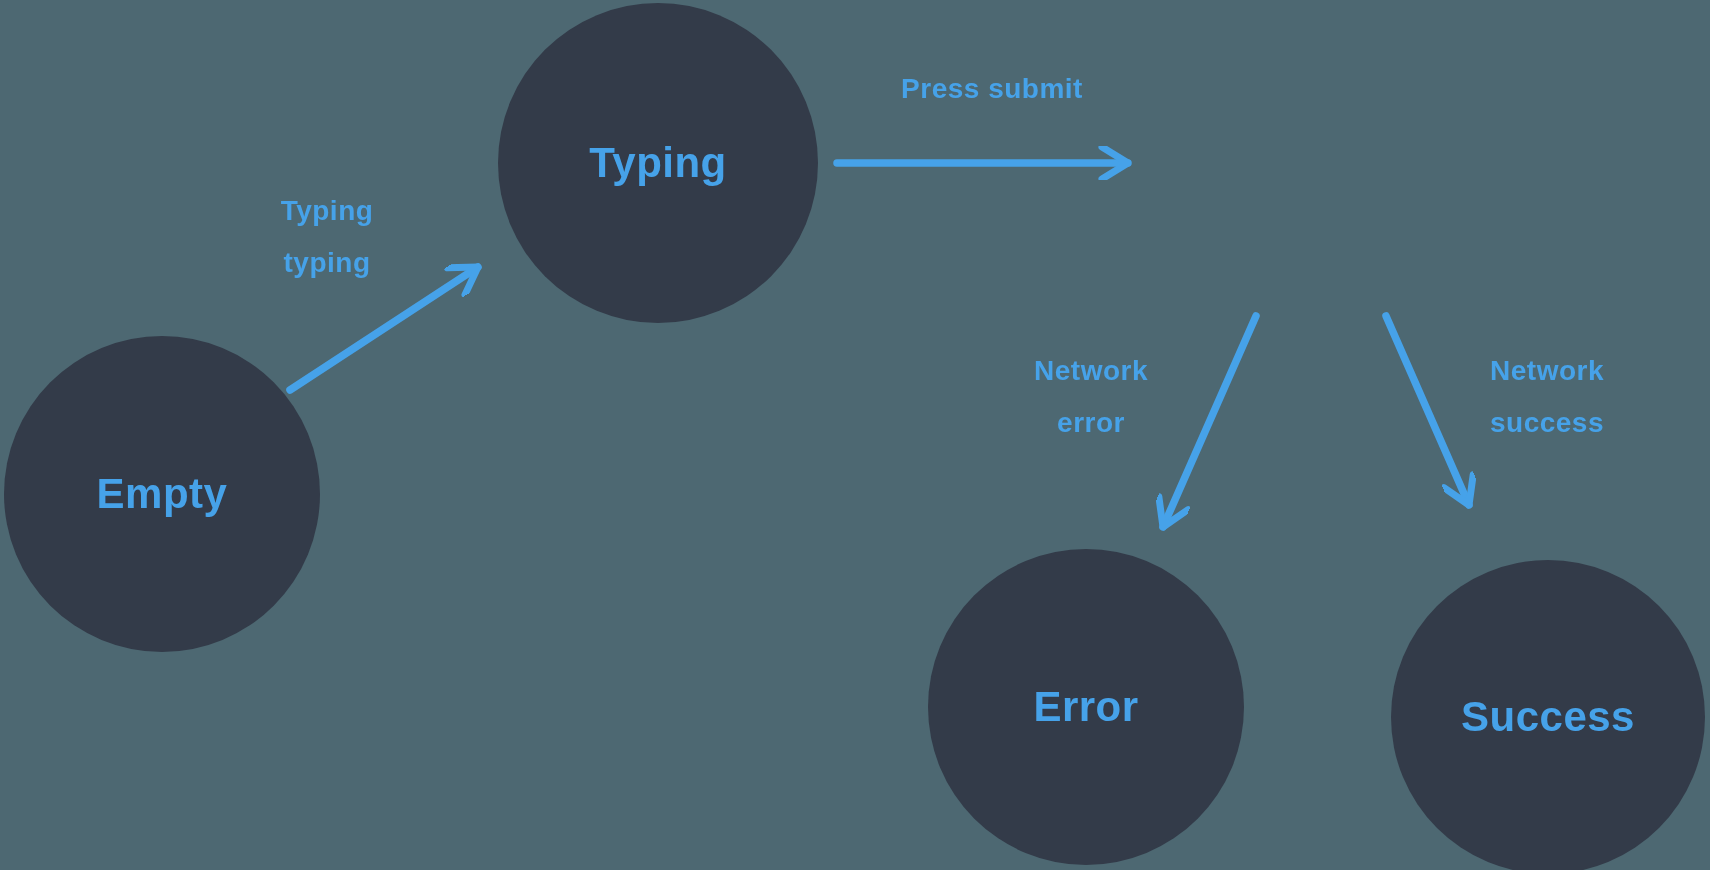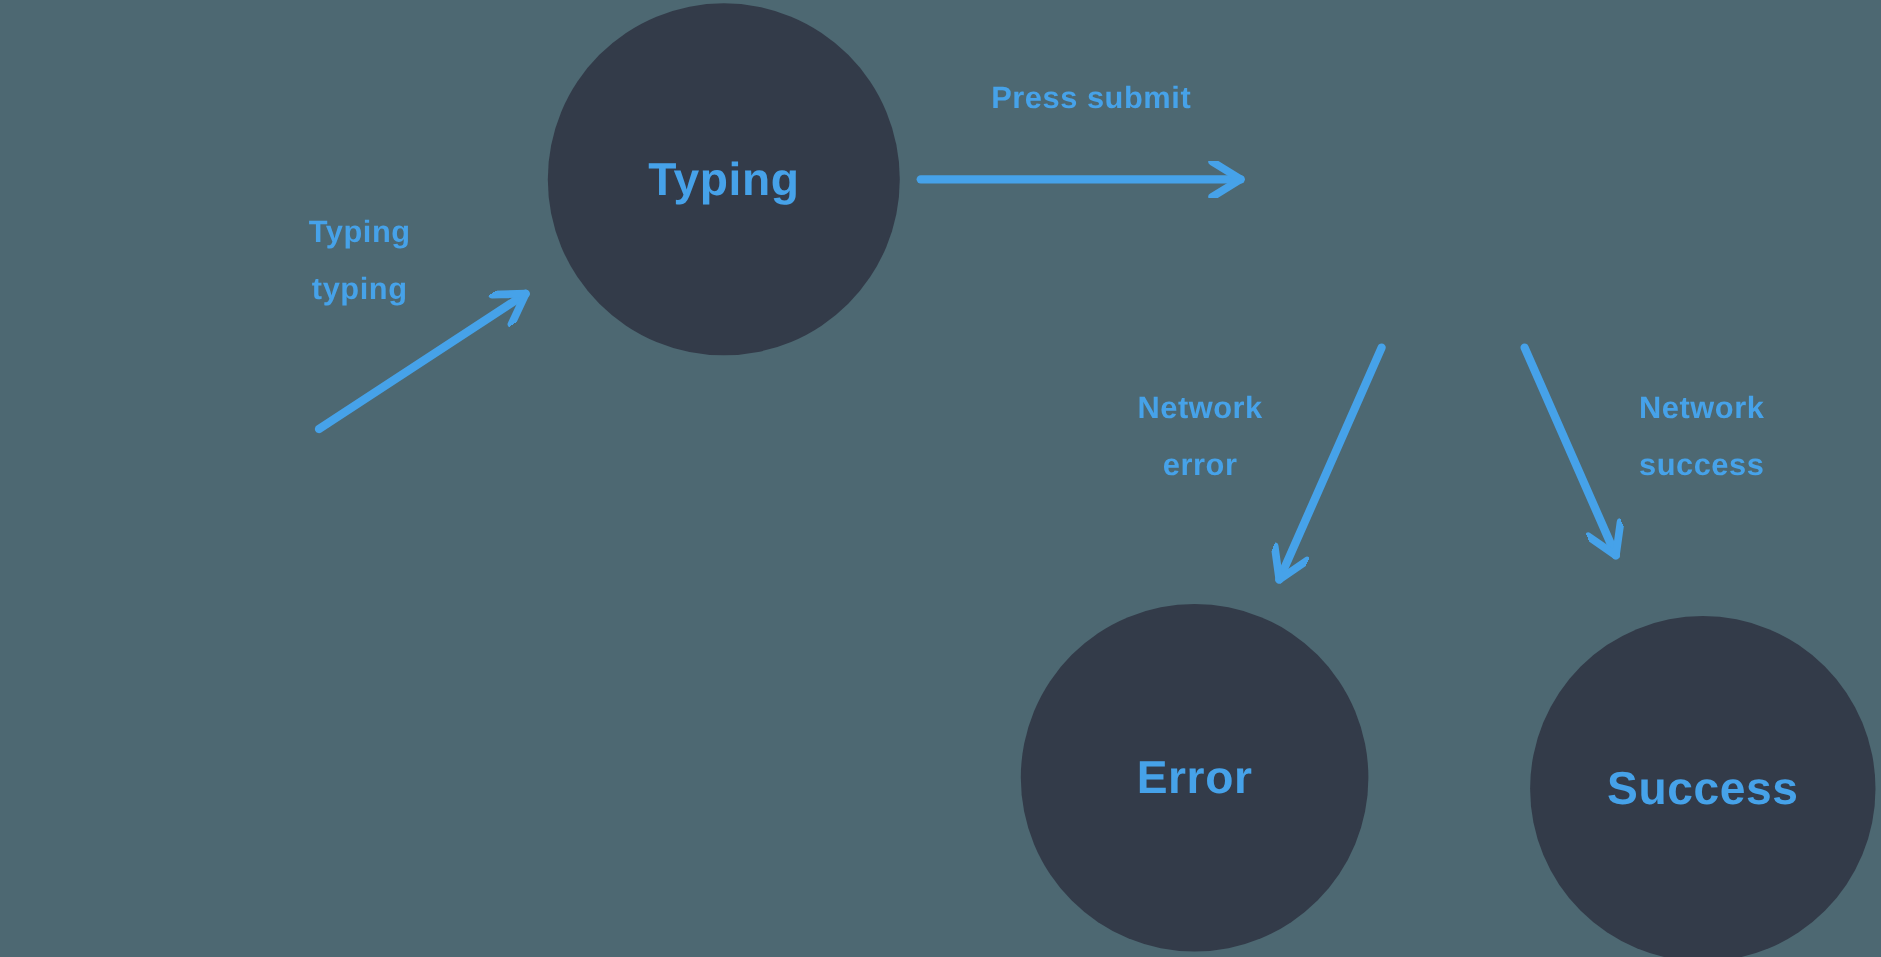--- a/index.html
+++ b/index.html
@@ -78,20 +78,23 @@
       <marker id="ah" viewBox="0 0 34 34" refX="31" refY="17" markerWidth="34" markerHeight="34" markerUnits="userSpaceOnUse" orient="auto">
         <polyline points="5,1 31,17 5,33" fill="none" style="stroke: var(--accent);" stroke-width="7" stroke-linecap="round" stroke-linejoin="round"></polyline>
       </marker>
     </defs>
     <line class="arrow-line" x1="290" y1="390" x2="478" y2="267" marker-end="url(#ah)"></line>
     <line class="arrow-line" x1="837" y1="163" x2="1128" y2="163" marker-end="url(#ah)"></line>
     <line class="arrow-line" x1="1256" y1="316" x2="1163" y2="527" marker-end="url(#ah)"></line>
     <line class="arrow-line" x1="1386" y1="316" x2="1469" y2="505" marker-end="url(#ah)"></line>
   </svg>
 
+  <div class="node" id="node-empty">
+    <span class="node-label">Empty</span>
+  </div>
 
   <div class="node" id="node-typing">
     <span class="node-label">Typing</span>
   </div>
 
 
   <div class="node" id="node-error">
     <span class="node-label">Error</span>
   </div>
 

